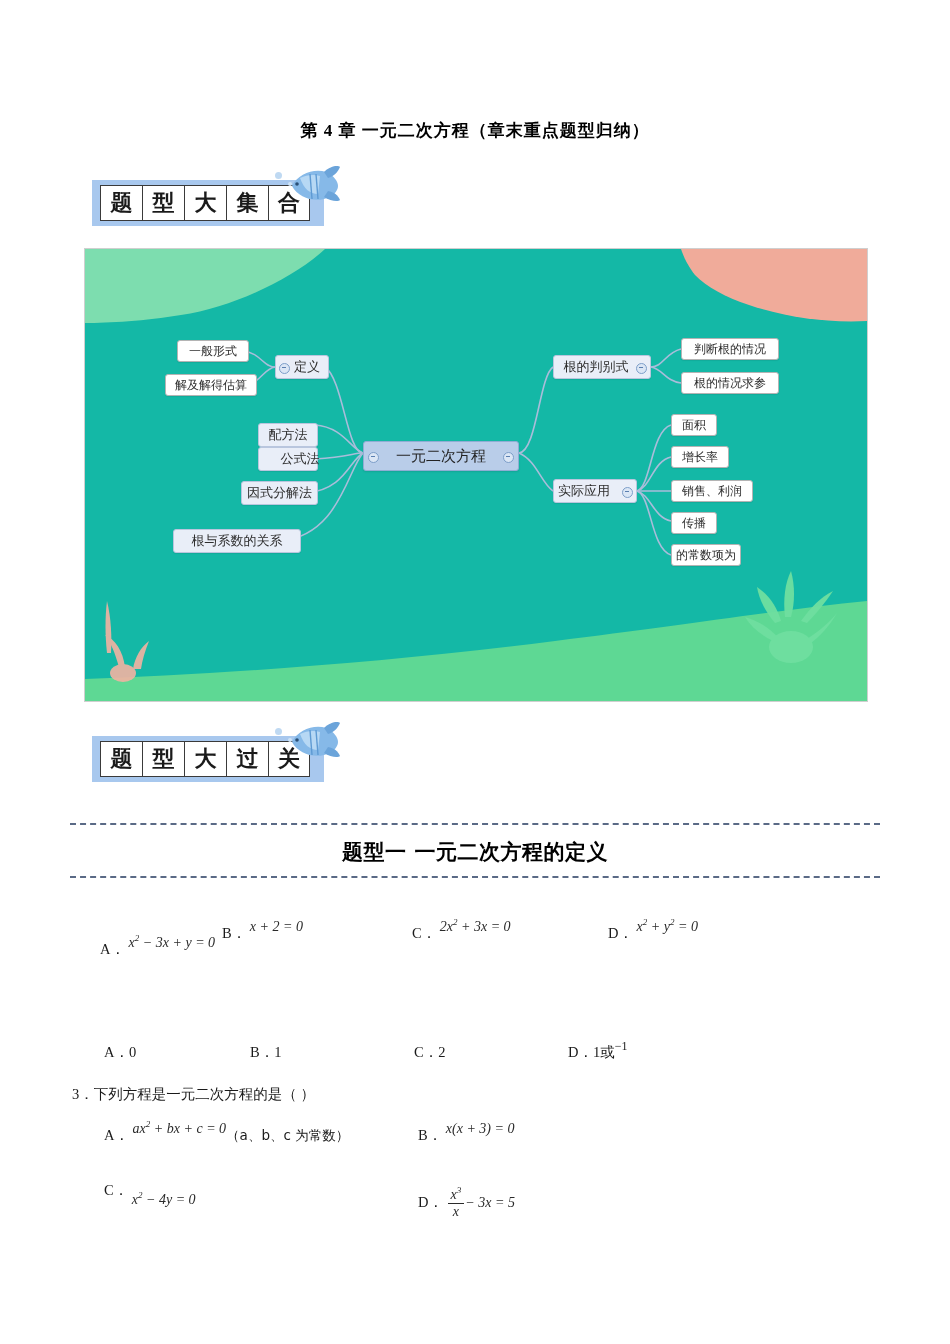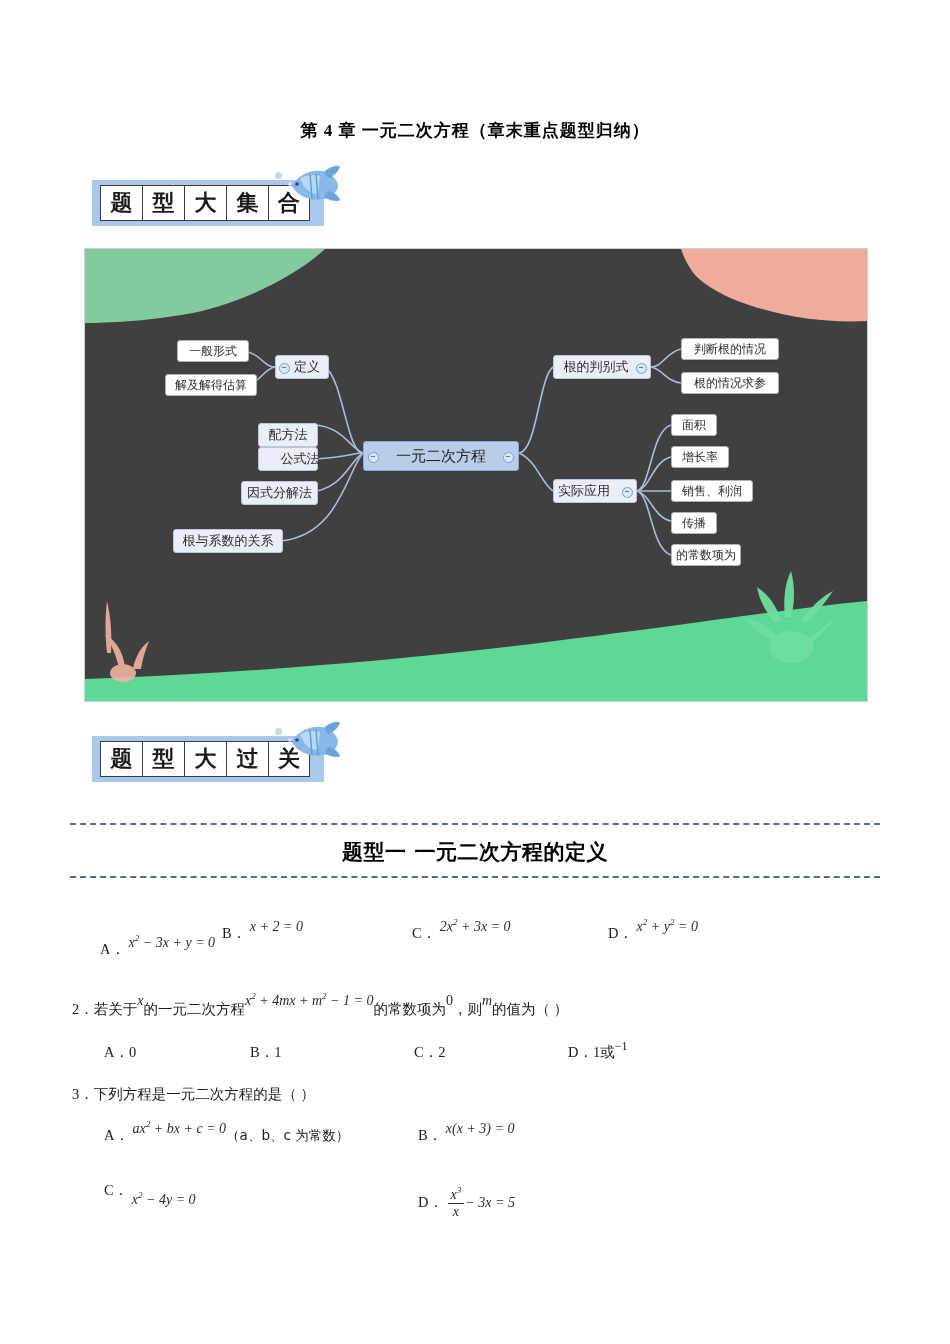--- a/index.html
+++ b/index.html
@@ -65,21 +65,21 @@
   .badge .dot2{
     position:absolute; right:42px; top:10px;
     width:4px; height:4px; border-radius:50%;
     background:#cfe4f7;
   }
 
   
   .mindmap{
     position:absolute; left:84px; top:248px;
     width:782px; height:452px;
-    background:#404040;
+    background:#14b8a6;
     border:1px solid #cfcfcf;
     overflow:hidden;
   }
   .mm-svg{ position:absolute; left:0; top:0; }
 
   .node{
     position:absolute;
     box-sizing:border-box;
     display:flex; align-items:center; justify-content:center;
     font-family:"DejaVu Sans", sans-serif;
@@ -266,21 +266,21 @@
     <div class="node n-leaf" style="left:92px; top:91px; width:72px;">一般形式</div>
     <div class="node n-leaf" style="left:80px; top:125px; width:92px;">解及解得估算</div>
 
     <div class="node n-mid" style="left:190px; top:106px; width:54px; padding-left:10px;">
       <span class="knob" style="left:3px;"></span>
       <span>定义</span>
     </div>
     <div class="node n-mid" style="left:173px; top:174px; width:60px;">配方法</div>
     <div class="node n-mid" style="left:173px; top:198px; width:60px;padding-left:24px;">公式法</div>
     <div class="node n-mid" style="left:156px; top:232px; width:77px;">因式分解法</div>
-    <div class="node n-mid" style="left:88px; top:280px; width:110px;">根与系数的关系</div>
+    <div class="node n-mid" style="left:88px; top:280px; width:128px;">根与系数的关系</div>
 
     <div class="node n-root" style="left:278px; top:192px; width:156px;">
       <span class="knob" style="left:4px;"></span>
       <span>一元二次方程</span>
       <span class="knob" style="right:4px;"></span>
     </div>
 
     <div class="node n-mid" style="left:468px; top:106px; width:98px; padding-right:12px;">
       <span>根的判别式</span>
       <span class="knob" style="right:3px;"></span>
@@ -337,23 +337,20 @@
   </div>
   <div class="opt" style="left:412px; top:924px;">
     <span class="opt-lab">C．</span>
     <span class="math">2x<sup>2</sup> + 3x = 0</span>
   </div>
   <div class="opt" style="left:608px; top:924px;">
     <span class="opt-lab">D．</span>
     <span class="math">x<sup>2</sup> + y<sup>2</sup> = 0</span>
   </div>
 
-  <div class="q" style="left:72px; top:1000px;">
-    <span class="q-num">2．</span><span>若关于</span><span class="math" style="top:-9px;">x</span><span>的一元二次方程</span><span class="math" style="top:-9px;">x<sup>2</sup> + 4mx + m<sup>2</sup> − 1 = 0</span><span>的常数项为</span><span class="math" style="top:-9px;font-style:normal;">0</span><span>，则</span><span class="math" style="top:-9px;">m</span><span>的值为（  ）</span>
-  </div>
 
   <div class="opt" style="left:104px; top:1043px;">
     <span class="opt-lab">A．</span><span>0</span>
   </div>
   <div class="opt" style="left:250px; top:1043px;">
     <span class="opt-lab">B．</span><span>1</span>
   </div>
   <div class="opt" style="left:414px; top:1043px;">
     <span class="opt-lab">C．</span><span>2</span>
   </div>

